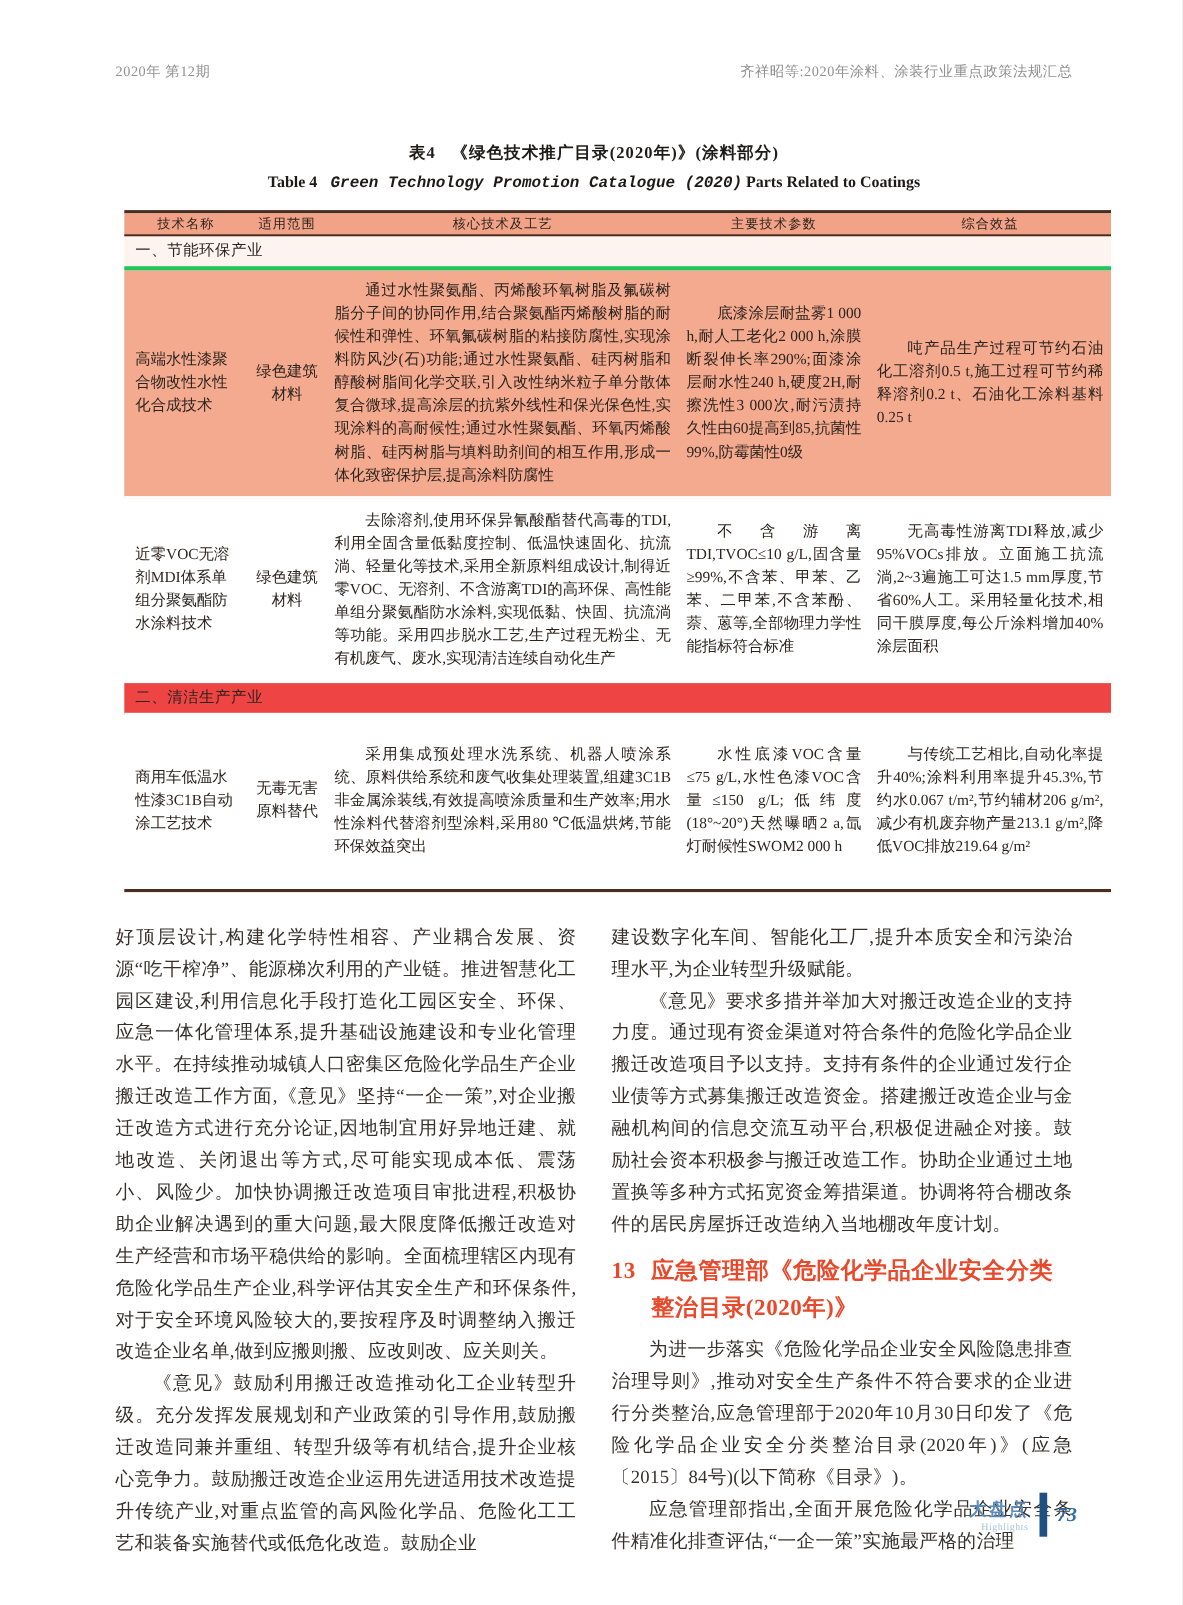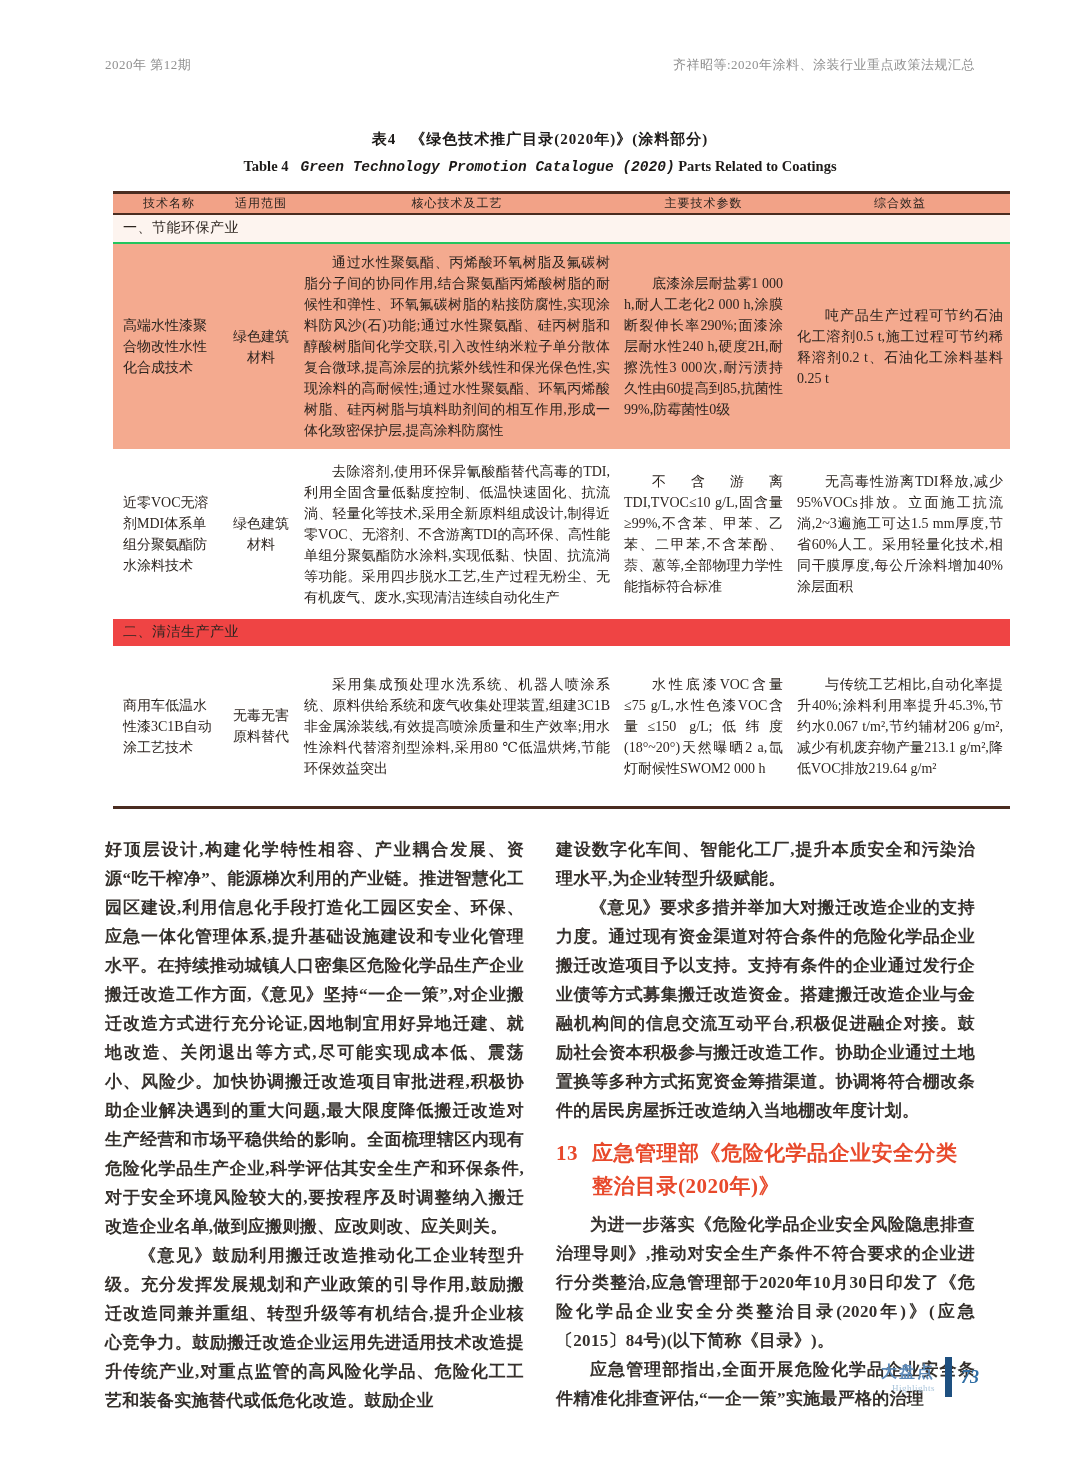--- a/index.html
+++ b/index.html
@@ -27,42 +27,42 @@
   .table-title .t-en i { font-family:Liberation Mono, monospace; }
 
   
   .gtable { width:897px; margin:16px 0 0 8px; border-top:3px solid #4a2c20; border-bottom:3px solid #4a2c20; }
   .g-grid { display:grid; grid-template-columns:112px 72px 320px 173px 220px; align-items:center; }
   .g-header { background:#f2a287; border-bottom:2px solid #4a2c20; }
   .g-header .hcell {
     text-align:center; font-size:12px; padding:1px 2px; color:#2c241f; letter-spacing:1px;
   }
   .g-section { font-size:14px; padding:4px 8px 5px 10px; color:#2c241f; letter-spacing:.5px; }
-  .sec-light { background:#fdf4ef; border-bottom:2px solid #22c55e; }
+  .sec-light { background:#fdf4ef; border-bottom:4px solid #22c55e; }
   .sec-salmon { background:#ef4444; border-bottom:2px solid #ffffff; }
   .g-row { border-bottom:2px solid #ffffff; }
   .row-salmon { background:#f4aa8f; }
   .row-white { background:#ffffff; }
   .cell {
     font-size:14px; line-height:1.5; padding:8px 7px; text-align:justify;
     color:#2c241f;
   }
   .cell.name { padding-left:10px; text-align:left; }
   .cell.scope { text-align:center; }
   .cell.indent { text-indent:2em; }
   .row1 { min-height:207px; }
   .row2 { min-height:168px; }
   .row3 { min-height:158px; }
 
   
   .columns { display:flex; gap:32px; margin-top:26px; }
   .col { width:420px; }
   .col p {
     font-size:17px; line-height:29px; text-align:justify; text-indent:2em;
-    color:#35302c; letter-spacing:.3px;font-weight:bold;
+    color:#35302c; letter-spacing:.3px;
   }
   .col p.noindent { text-indent:0; }
 
   
   .sec13 {
     display:flex; gap:14px; align-items:flex-start;
     color:#e8492b; font-size:21px; font-weight:bold; line-height:1.55;
     margin:12px 0 8px 0; letter-spacing:.5px;
   }
   .sec13 .num { flex:0 0 auto; }

